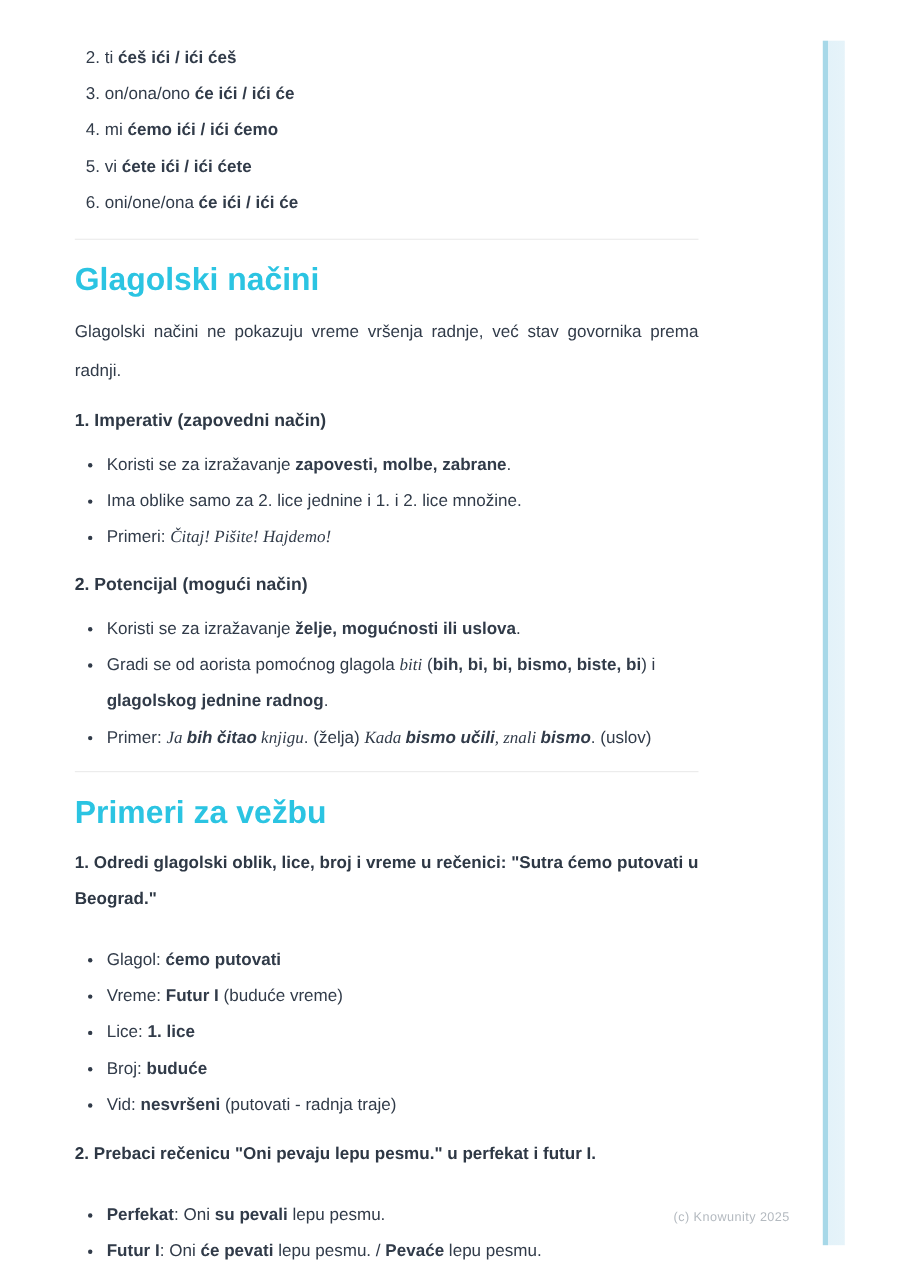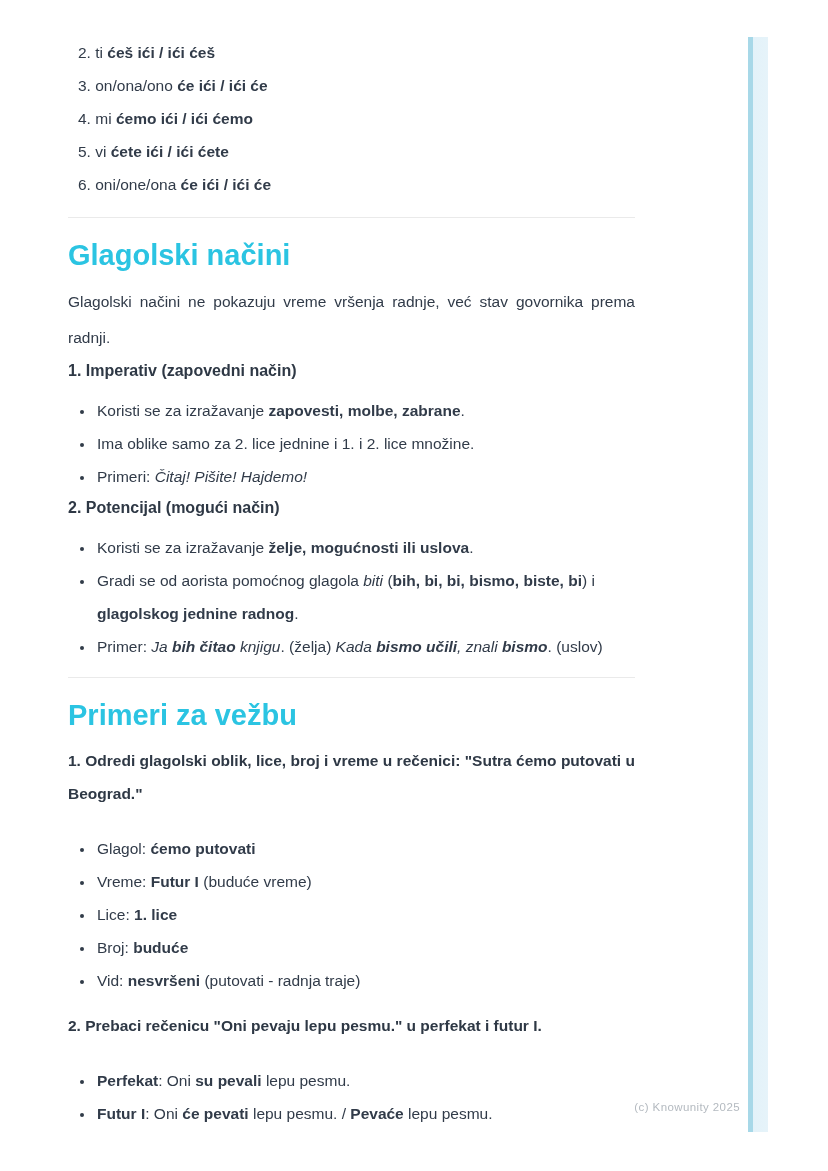--- a/index.html
+++ b/index.html
@@ -18,21 +18,21 @@
   }
   .content {
     position: absolute;
     left: 68px; top: 0;
     width: 567px;
     font-size: 15.5px;
   }
   
   .seg-r { font-weight: 400; font-style: normal; }
   .seg-b { font-weight: 700; font-style: normal; }
-  .seg-i { font-weight: 400; font-style: italic; }
+  .seg-i { font-weight: 400; font-style: italic; font-family: Liberation Serif, serif; }
   .seg-bi { font-weight: 700; font-style: italic; }
 
   ol.intro-list {
     list-style: none;
     margin: 36px 0 0 0;
     padding: 0 0 0 10px;
   }
   ol.intro-list li { line-height: 33px; }
 
   hr.divider {
@@ -52,21 +52,21 @@
   }
   p.lead-paragraph {
     margin: 14px 0 0 0;
     line-height: 36px;
     text-align: justify;
   }
   h3.subsection-heading {
     font-size: 16px;
     font-weight: 700;
     line-height: 26px;
-    margin: 2px 0 0 0;
+    margin: 14px 0 0 0;
     color: #2e3845;
   }
   ul.bullet-list {
     margin: 10px 0 0 0;
     padding: 0 0 0 27px;
     list-style: disc;
   }
   ul.bullet-list li { line-height: 33px; padding-left: 2px; }
   ul.bullet-list li::marker { font-size: 0.85em; }
   ul.task-bullets { margin-top: 22px; }
@@ -86,21 +86,21 @@
     width: 57px; height: 1095px;
     background: linear-gradient(to right,
       #a7d8e8 0px, #a7d8e8 5px,
       #e3f2f9 5px, #eaf5fa 42px,
       rgba(255,255,255,0) 57px);
     z-index: 1;
   }
   .copyright {
     position: absolute;
     top: 1101px;
-    right: 28px;
+    right: 50px;
     font-size: 11.5px;
     letter-spacing: 0.4px;
     color: #b4bac0;
     z-index: 2;
   }
 </style>
 </head>
 <body>
 
 <div class="page">

